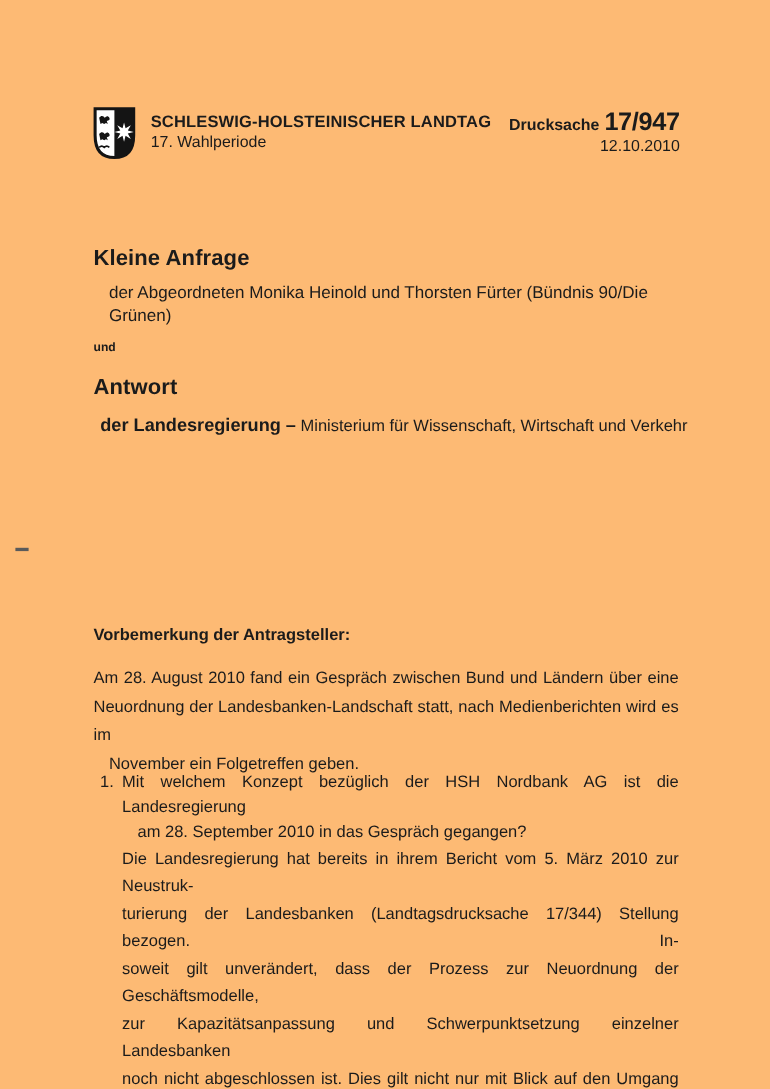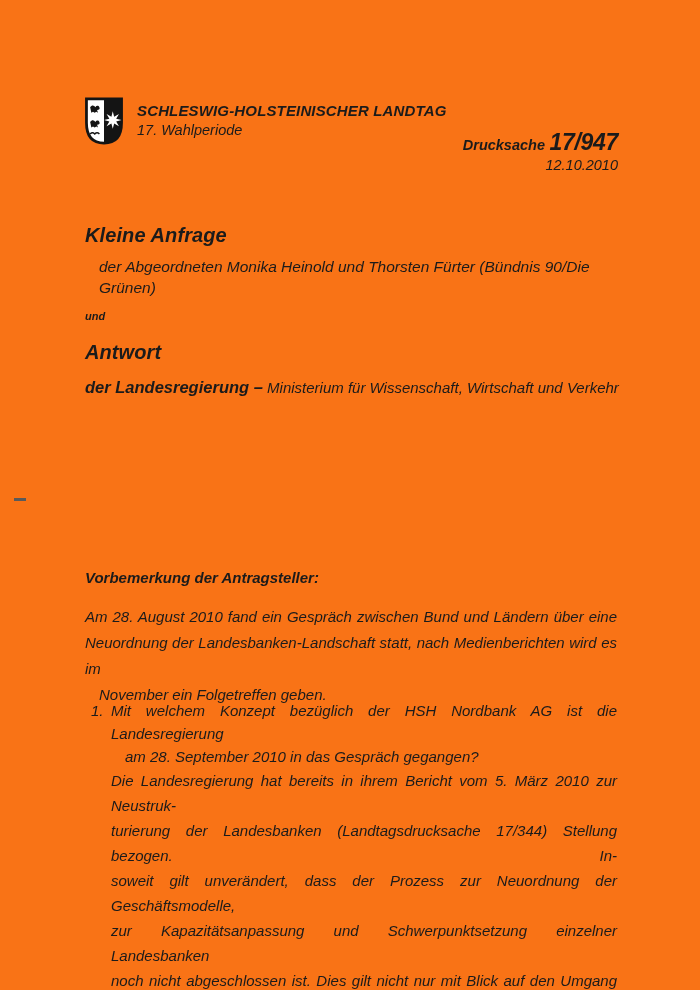--- a/index.html
+++ b/index.html
@@ -4,25 +4,24 @@
 <style>
   html, body {
     margin: 0;
     padding: 0;
     background: #ffffff;
   }
   .page {
     position: relative;
     width: 700px;
     height: 990px;
-    background: #f97316;
+    background: #fdba74;
     font-family: "Liberation Sans", "DejaVu Sans", sans-serif;
     color: #1b1b1b;
     overflow: hidden;
-    font-style: italic;
   }
 
   
   .hdr {
     position: absolute;
     left: 84px;
     top: 97px;
     width: 534px;
     display: flex;
     align-items: flex-start;
@@ -30,37 +29,37 @@
   .hdr-logo { width: 40px; height: 48px; flex: 0 0 auto; }
   .hdr-left { margin-left: 13px; flex: 1 1 auto; }
   .hdr-parliament {
     font-size: 15px;
     font-weight: bold;
     letter-spacing: 0.15px;
     margin-top: 5px;
     white-space: nowrap;
   }
   .hdr-period { font-size: 14.5px; margin-top: 3px; }
-  .hdr-right { text-align: right; flex: 0 0 auto; margin-top: 32px; }
+  .hdr-right { text-align: right; flex: 0 0 auto; }
   .hdr-doc { white-space: nowrap; }
   .hdr-doc-label { font-size: 14.5px; font-weight: bold; }
   .hdr-doc-number { font-size: 23px; font-weight: bold; letter-spacing: -0.3px; }
   .hdr-date { font-size: 14.5px; margin-top: 1px; }
 
   
   .abs { position: absolute; }
   .h-big { font-size: 20px; font-weight: bold; letter-spacing: 0.1px; }
   .h-kleine { left: 85px; top: 224px; }
   .request-by {
     left: 85px; top: 256px; width: 540px;
     font-size: 15.5px; line-height: 21px;
   }
   .h-und { left: 85px; top: 310px; font-size: 11px; font-weight: bold; }
   .h-antwort { left: 85px; top: 341px; }
-  .answer-by { left: 85px; top: 378px; width: 540px; font-size: 15px; }
+  .answer-by { left: 85px; top: 378px; width: 540px; font-size: 15px; text-align: right; }
   .answer-by-bold { font-size: 16.5px; font-weight: bold; }
 
   .subject { left: 85px; top: 479px; font-size: 15px; font-weight: bold; }
 
   .fold-mark {
     left: 14px; top: 498px;
     width: 12px; height: 3px;
     background: #5a5a5a;
   }
 

